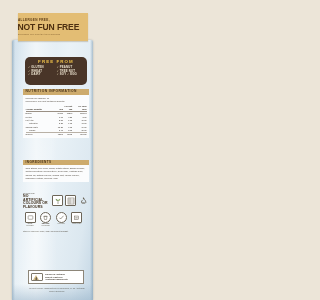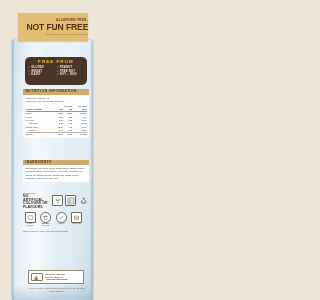--- a/index.html
+++ b/index.html
@@ -29,21 +29,21 @@
     content:""; position:absolute; inset:0;
     background:linear-gradient(90deg,rgba(255,255,255,0) 0%,rgba(255,255,255,.55) 30%,rgba(255,255,255,0) 55%);
     pointer-events:none;
   }
   .packinner{ position:absolute; left:3px; right:3px; top:2px; bottom:2px; }
 
   
   #banner{
     position:absolute; left:18px; top:13px; width:70px; height:28px;
     background:#e3bd74;
-    display:flex; flex-direction:column; align-items:flex-end; justify-content:center;
+    display:flex; flex-direction:column; align-items:flex-start; justify-content:center;
     z-index:6;
     box-shadow:0 1px 1px rgba(120,95,50,.25);
   }
   #banner .l1{
     font-size:3.1px; letter-spacing:.35px; font-weight:bold; color:#5a3a16;
     line-height:1;
   }
   #banner .l2{
     font-size:8.4px; letter-spacing:-.1px; font-weight:bold; color:#4d2f10;
     line-height:1; margin-top:1px;

